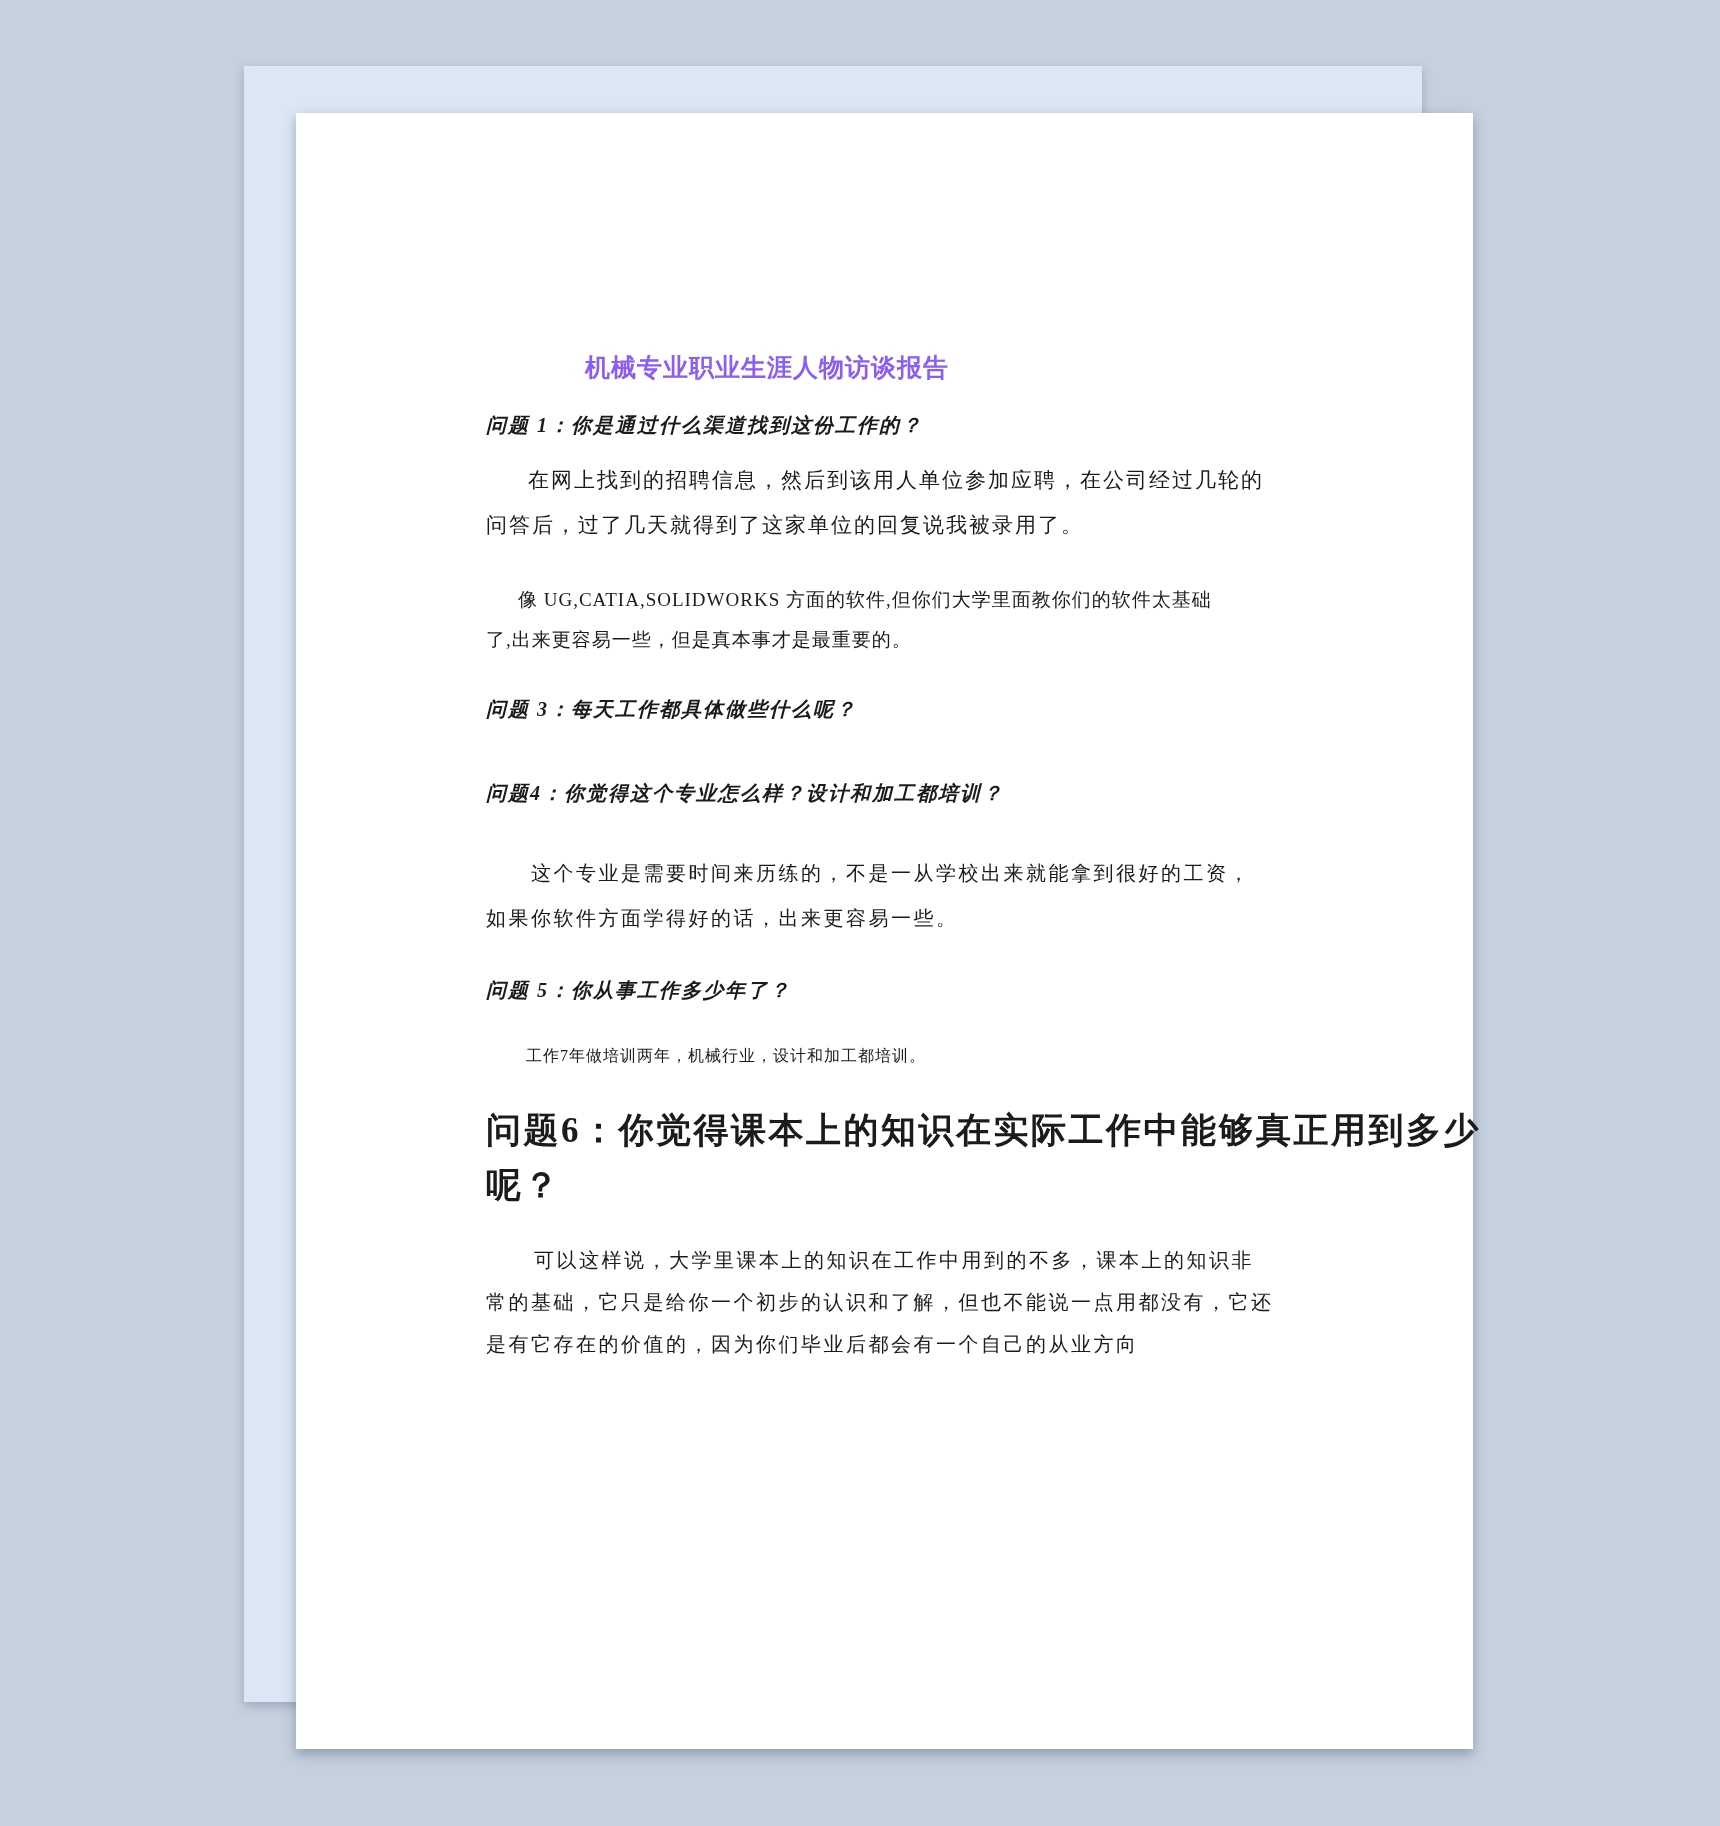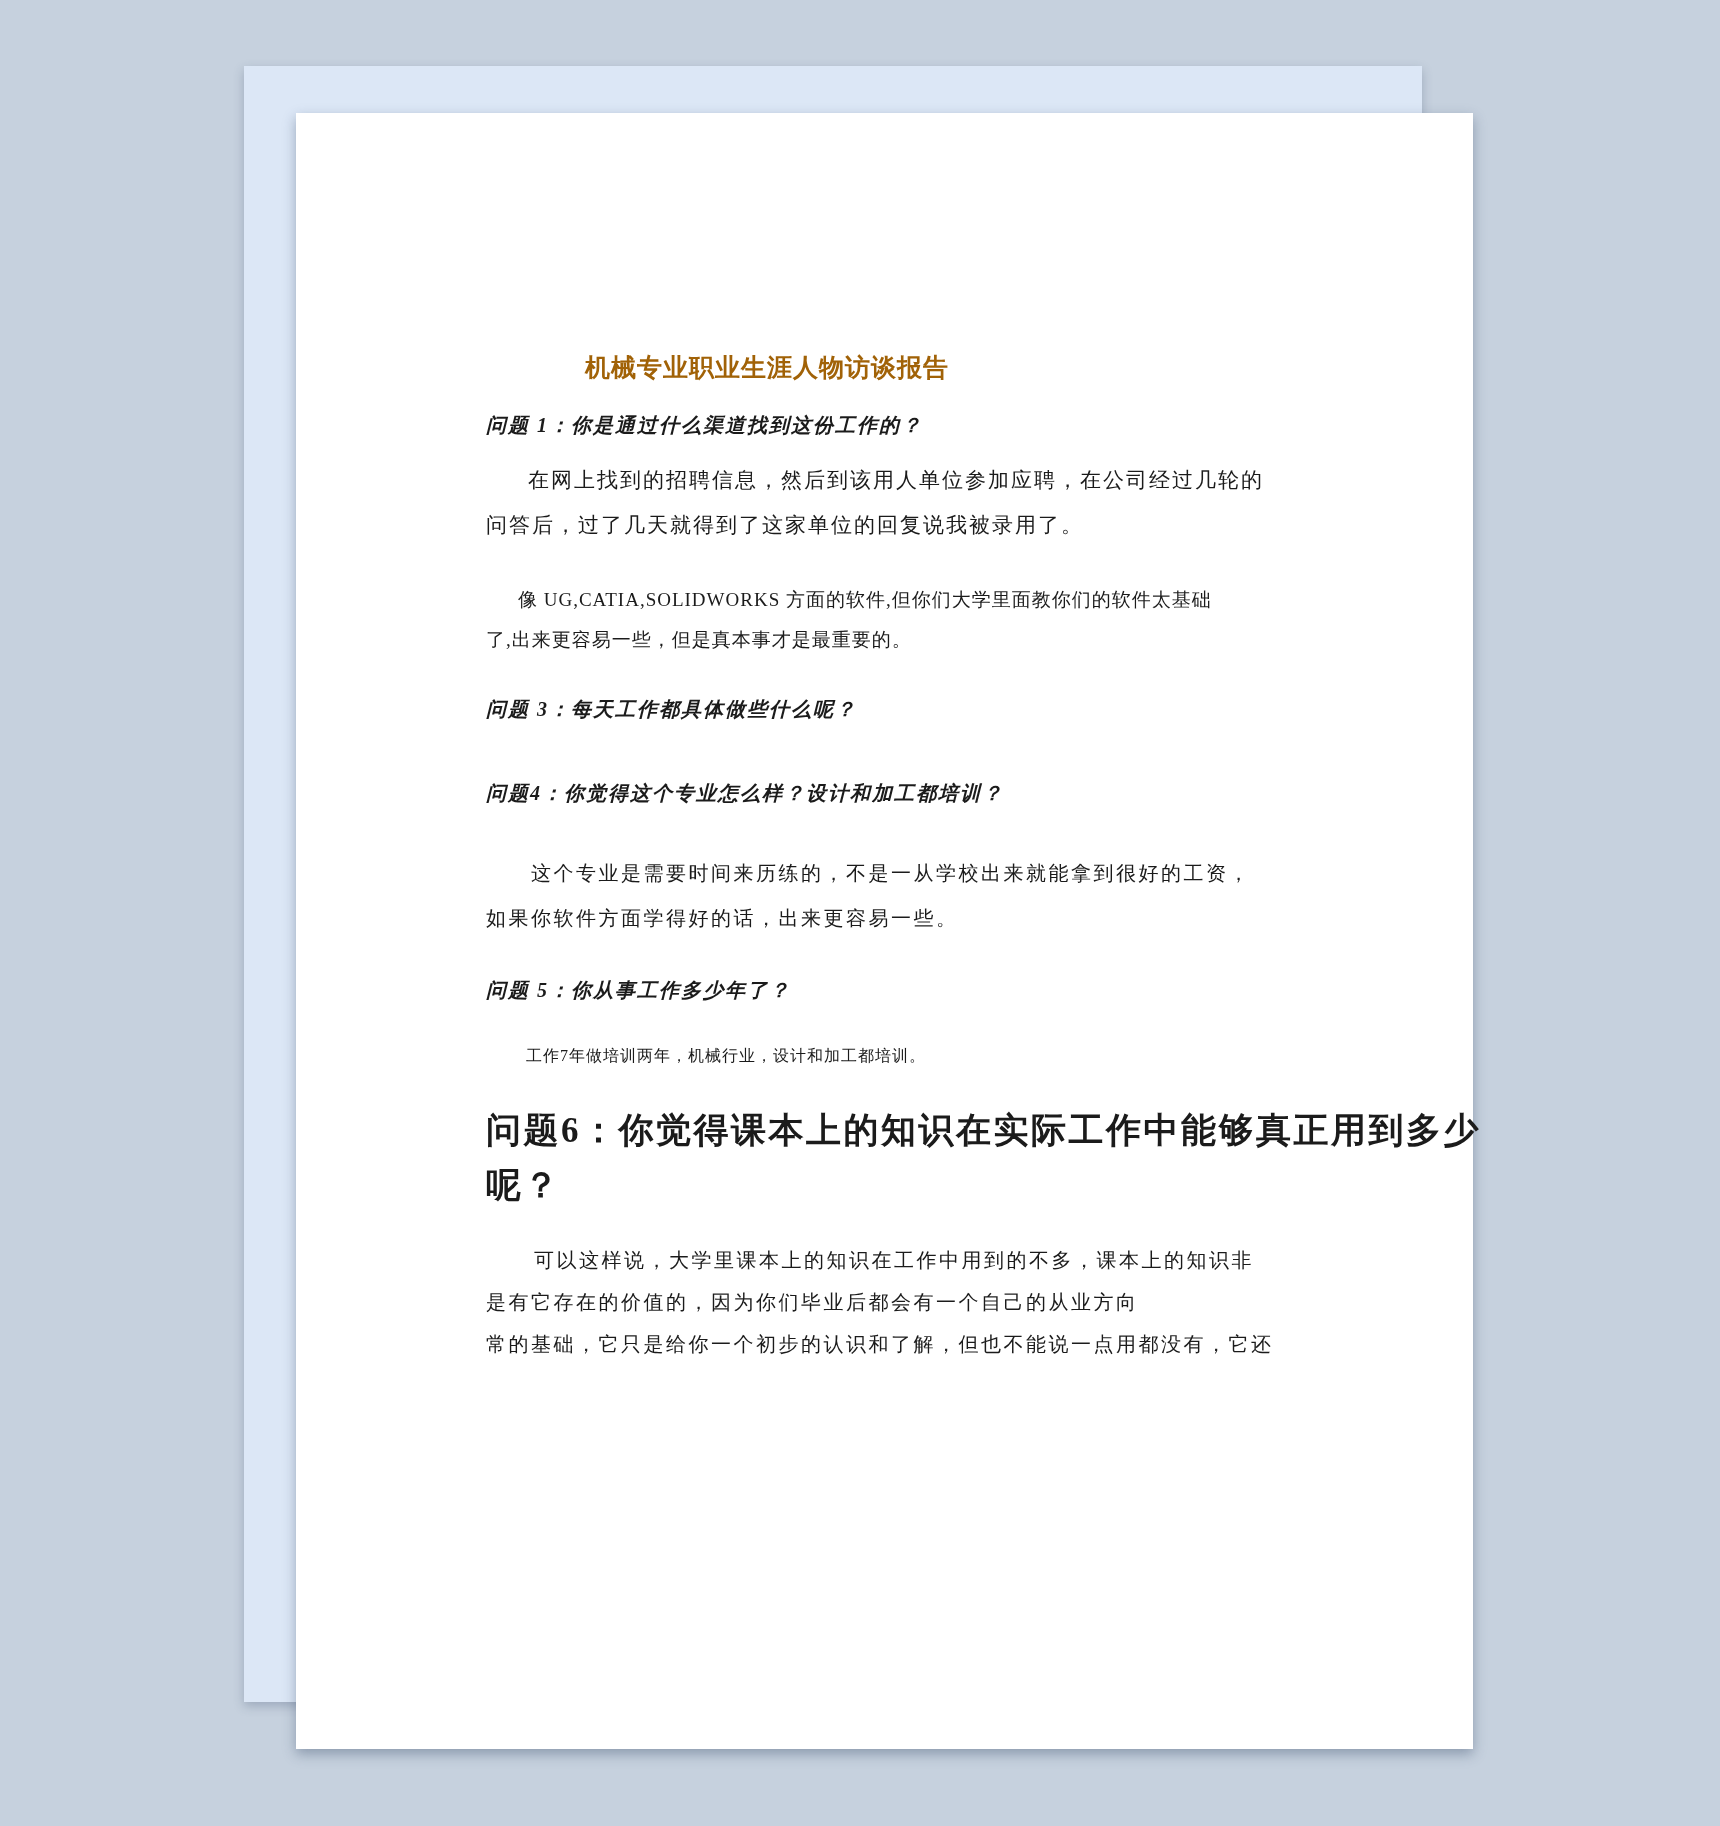--- a/index.html
+++ b/index.html
@@ -46,21 +46,21 @@
   .ln {
     white-space: nowrap;
   }
   .title {
     font-size: 25px;
     font-weight: 700;
     letter-spacing: 1px;
     line-height: 34px;
     text-align: center;
     margin: 0 218px 0 0;
-    color: #a16207;
+    color: #8b5cf6;
   }
   .q .ln { font-weight: 700; }
   .sq1, .sq3, .sq4, .sq5 { font-size: 20px; letter-spacing: 2px; line-height: 52px; font-style: italic; }
   .sq2 { font-size: 24px; letter-spacing: 2px; line-height: 52px; }
   .sq6 { font-size: 35px; letter-spacing: 2.5px; line-height: 55px; }
 
   .sa1 { font-size: 21px; letter-spacing: 2px;   line-height: 45px; }
   .sa2 { font-size: 19px; letter-spacing: 1px;   line-height: 40px; }
   .sa3 { font-size: 17px; letter-spacing: 1px;   line-height: 40px; }
   .sa4 { font-size: 20px; letter-spacing: 2.5px; line-height: 45px; }
@@ -128,19 +128,19 @@
       <div class="a sa5">
         <div class="ln">工作7年做培训两年，机械行业，设计和加工都培训。</div>
       </div>
 
       <div class="q sq6">
         <div class="ln">问题6：你觉得课本上的知识在实际工作中能够真正用到多少</div>
         <div class="ln">呢？</div>
       </div>
       <div class="a sa6">
         <div class="ln">可以这样说，大学里课本上的知识在工作中用到的不多，课本上的知识非</div>
+        <div class="ln">常的基础，它只是给你一个初步的认识和了解，但也不能说一点用都没有，它还</div>
         <div class="ln">是有它存在的价值的，因为你们毕业后都会有一个自己的从业方向</div>
-        <div class="ln">常的基础，它只是给你一个初步的认识和了解，但也不能说一点用都没有，它还</div>
       </div>
 
     </div>
   </div>
 </div>
 
 </body></html>

